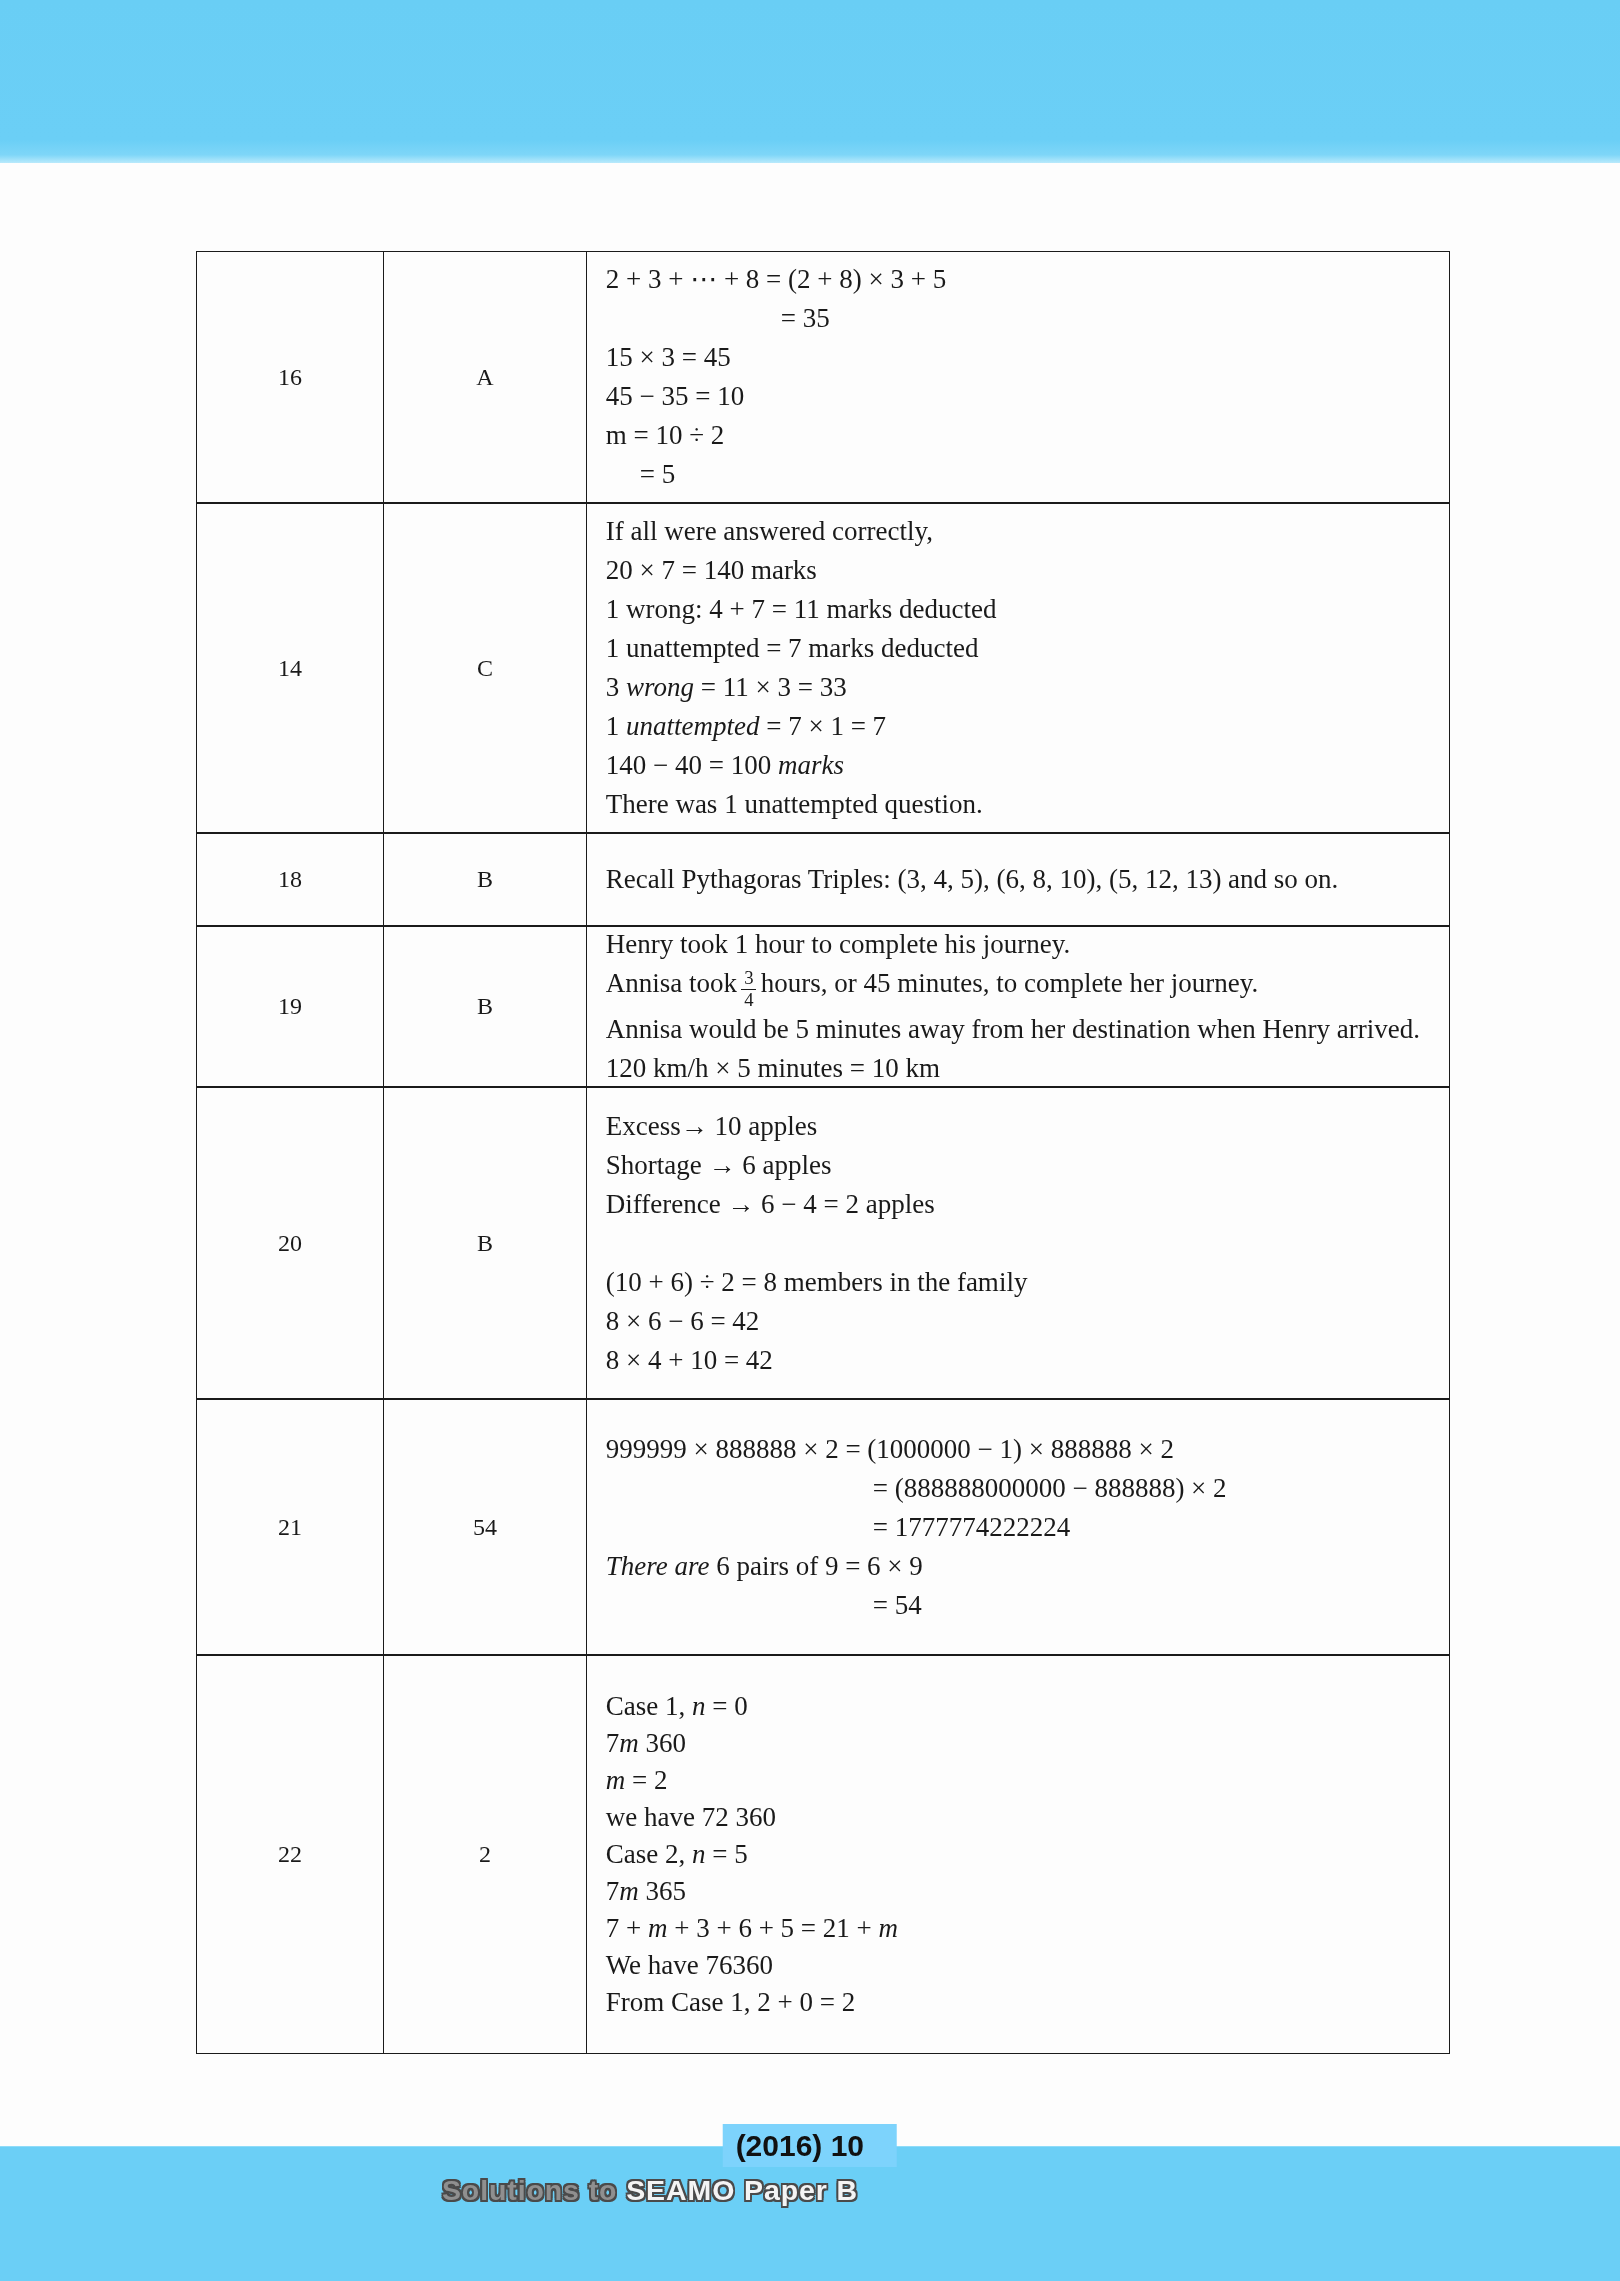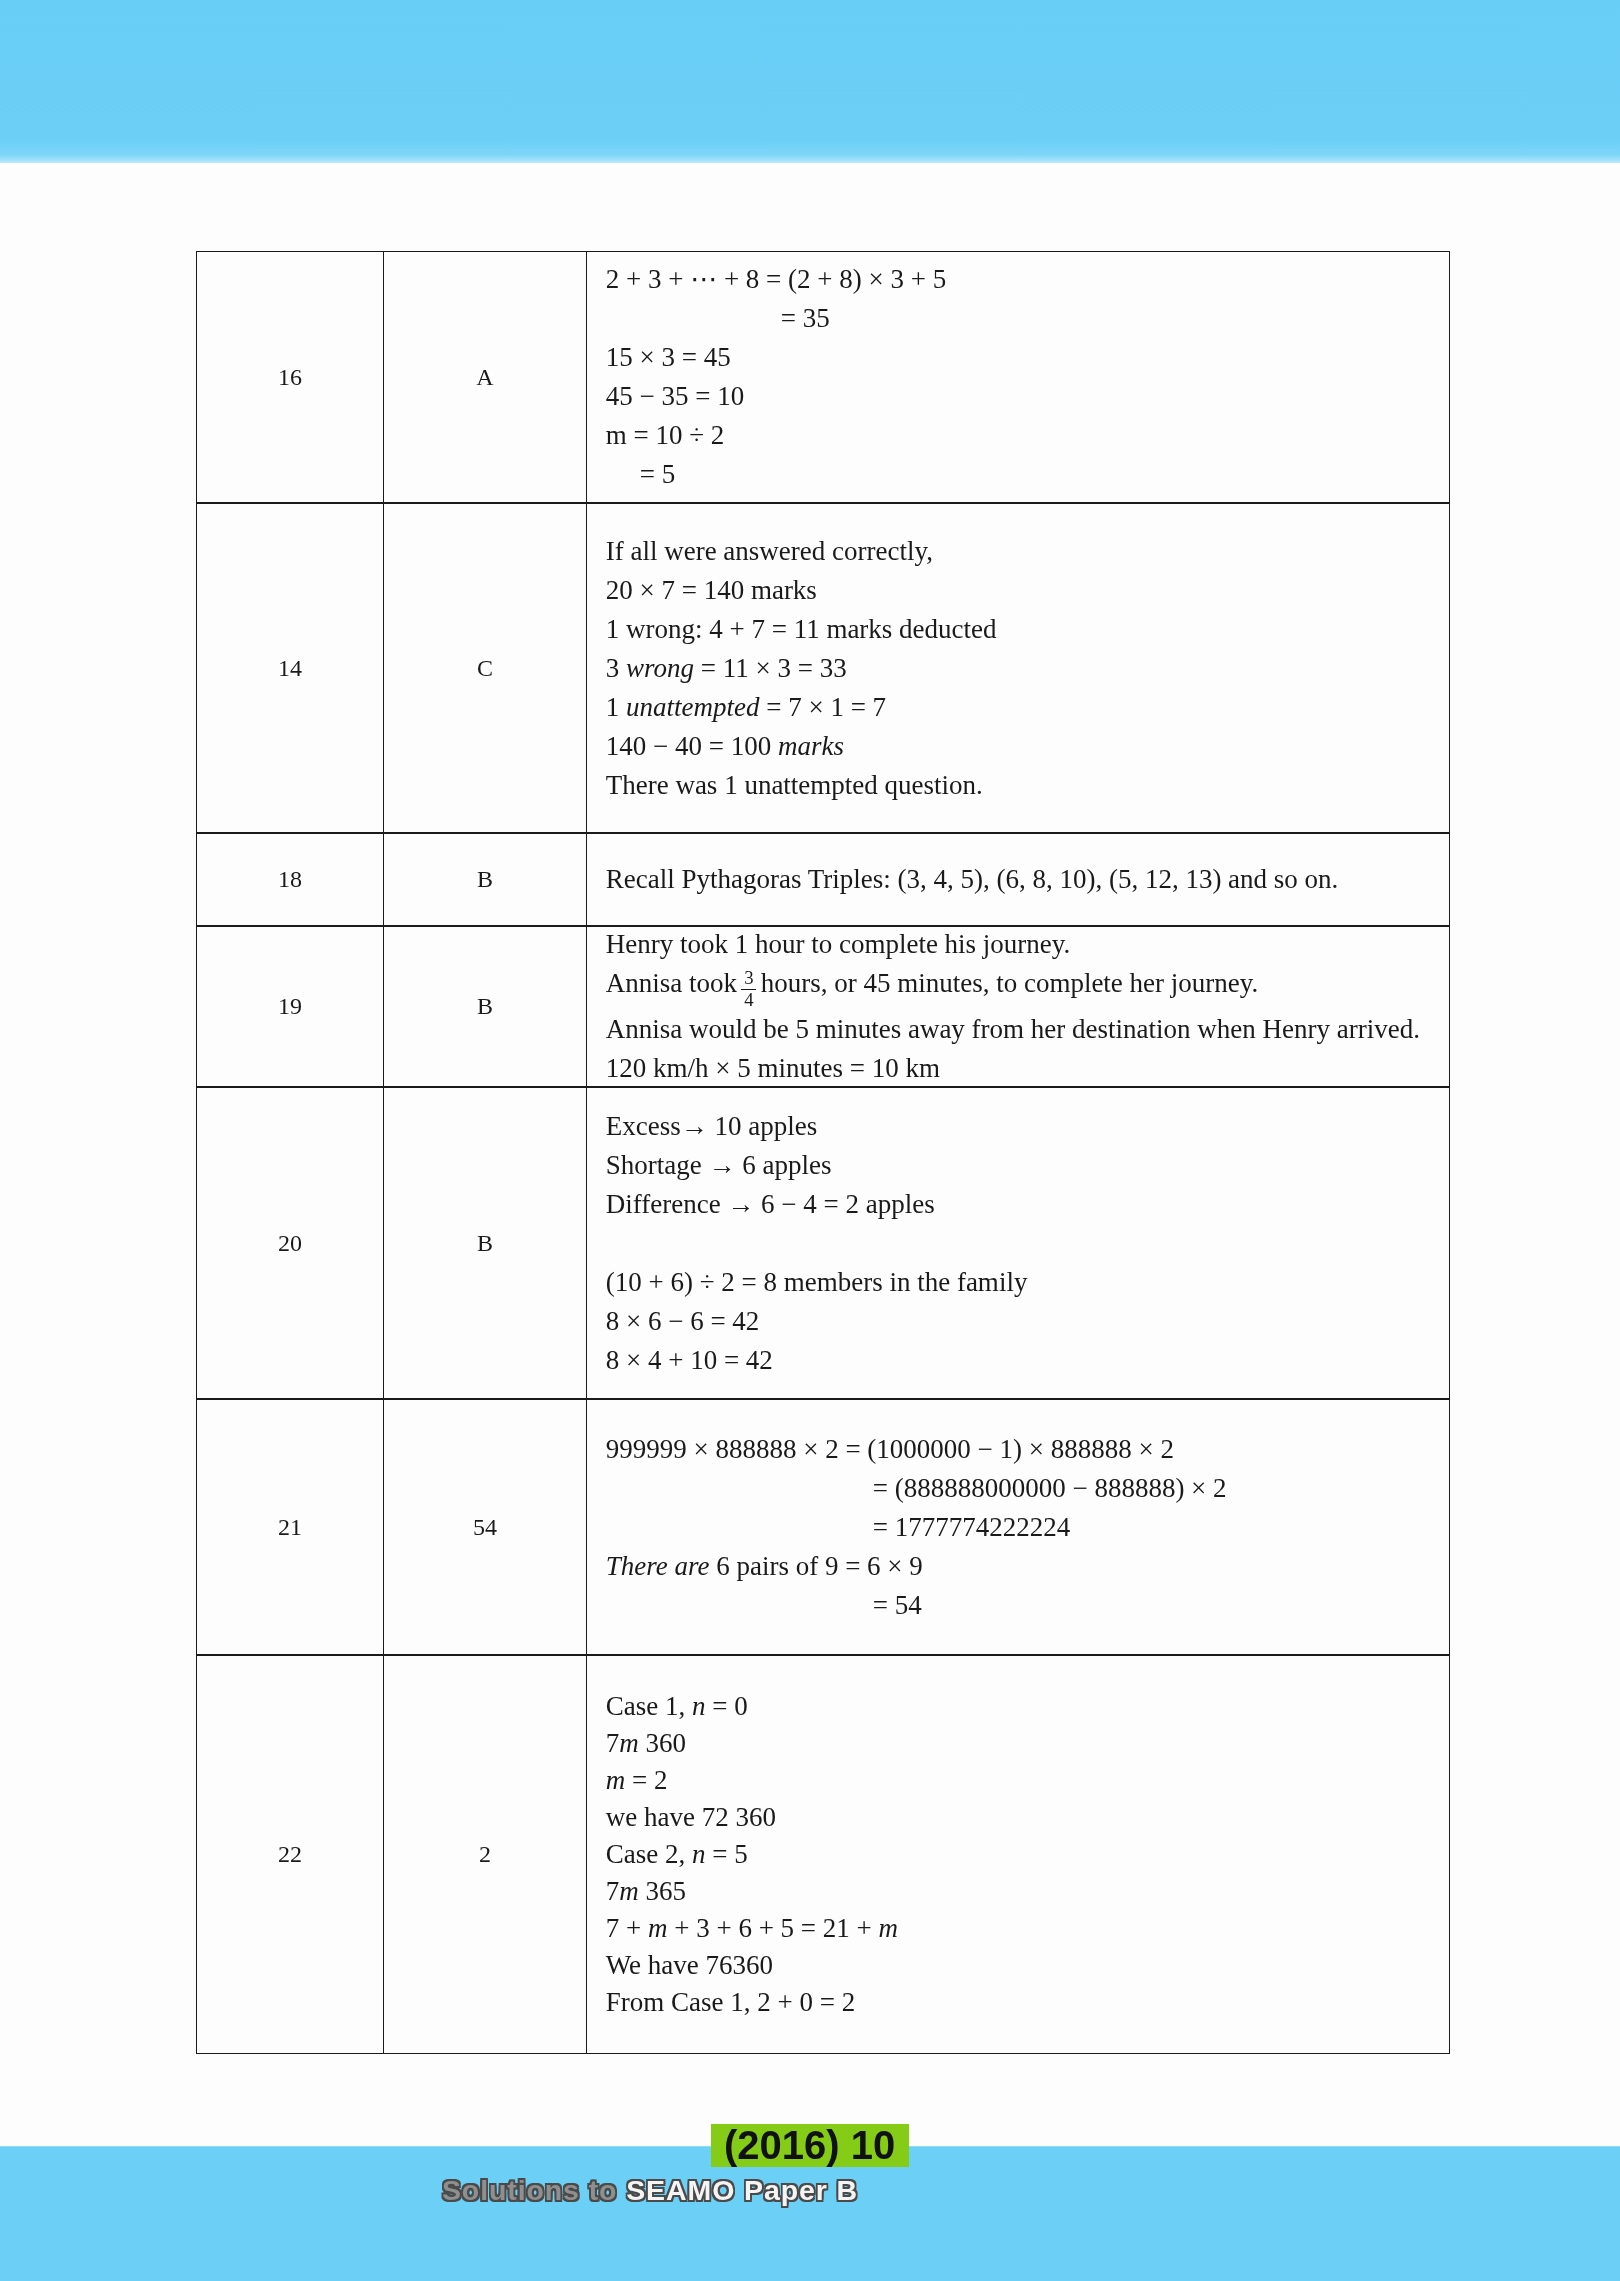--- a/index.html
+++ b/index.html
@@ -54,26 +54,26 @@
   .frac .fn{ display:block; padding:0 2.7px; }
   .frac .fd{ display:block; border-top:1.8px solid #1a1a1a; padding:0 2.7px; }
   
   .band-bottom{
     position:absolute; left:0; top:2146px; width:1621px; height:135px;
     background:#6bcff6;
     border-top:0.9px solid #8fdcf9;
   }
   .page-num-box{
     position:absolute; left:50%; top:2124px; transform:translateX(-50.5%);
-    background:#84cc16;
+    background:#7dd3fc;
     min-width:148px; height:43px;
-    display:flex; align-items:center; justify-content:center;
+    display:flex; align-items:center; justify-content:flex-start;
     padding:0 13.4px;
     font-family:"Liberation Sans", sans-serif;
-    font-weight:bold; font-size:40px; color:#111111;
+    font-weight:bold; font-size:30px; color:#111111;
     z-index:2;
   }
   .footer-title{
     position:absolute; left:0; top:2174px; width:1300px;
     text-align:center;
     font-family:"Liberation Sans", sans-serif;
     font-weight:bold; font-size:28.5px;
     letter-spacing:0.9px;
     z-index:1;
   }
@@ -116,20 +116,21 @@
         <div class="cell cnum">
           <div>14</div>
         </div>
         <div class="cell cans">
           <div>C</div>
         </div>
         <div class="cell csol" style="--lh: 39px;">
           <div class="line"><span>If all were answered correctly,</span></div>
           <div class="line"><span>20 × 7 = 140 marks</span></div>
           <div class="line"><span>1 wrong: 4 + 7 = 11 marks deducted</span></div>
+          <div class="line"><span>1 unattempted = 7 marks deducted</span></div>
           <div class="line"><span>3 </span><span class="it">wrong</span><span> = 11 × 3 = 33</span></div>
           <div class="line"><span>1 </span><span class="it">unattempted</span><span> = 7 × 1 = 7</span></div>
           <div class="line"><span>140 − 40 = 100 </span><span class="it">marks</span></div>
           <div class="line"><span>There was 1 unattempted question.</span></div>
         </div>
       </div>
       <div class="row" style="height: 93px;">
         <div class="cell cnum">
           <div>18</div>
         </div>

